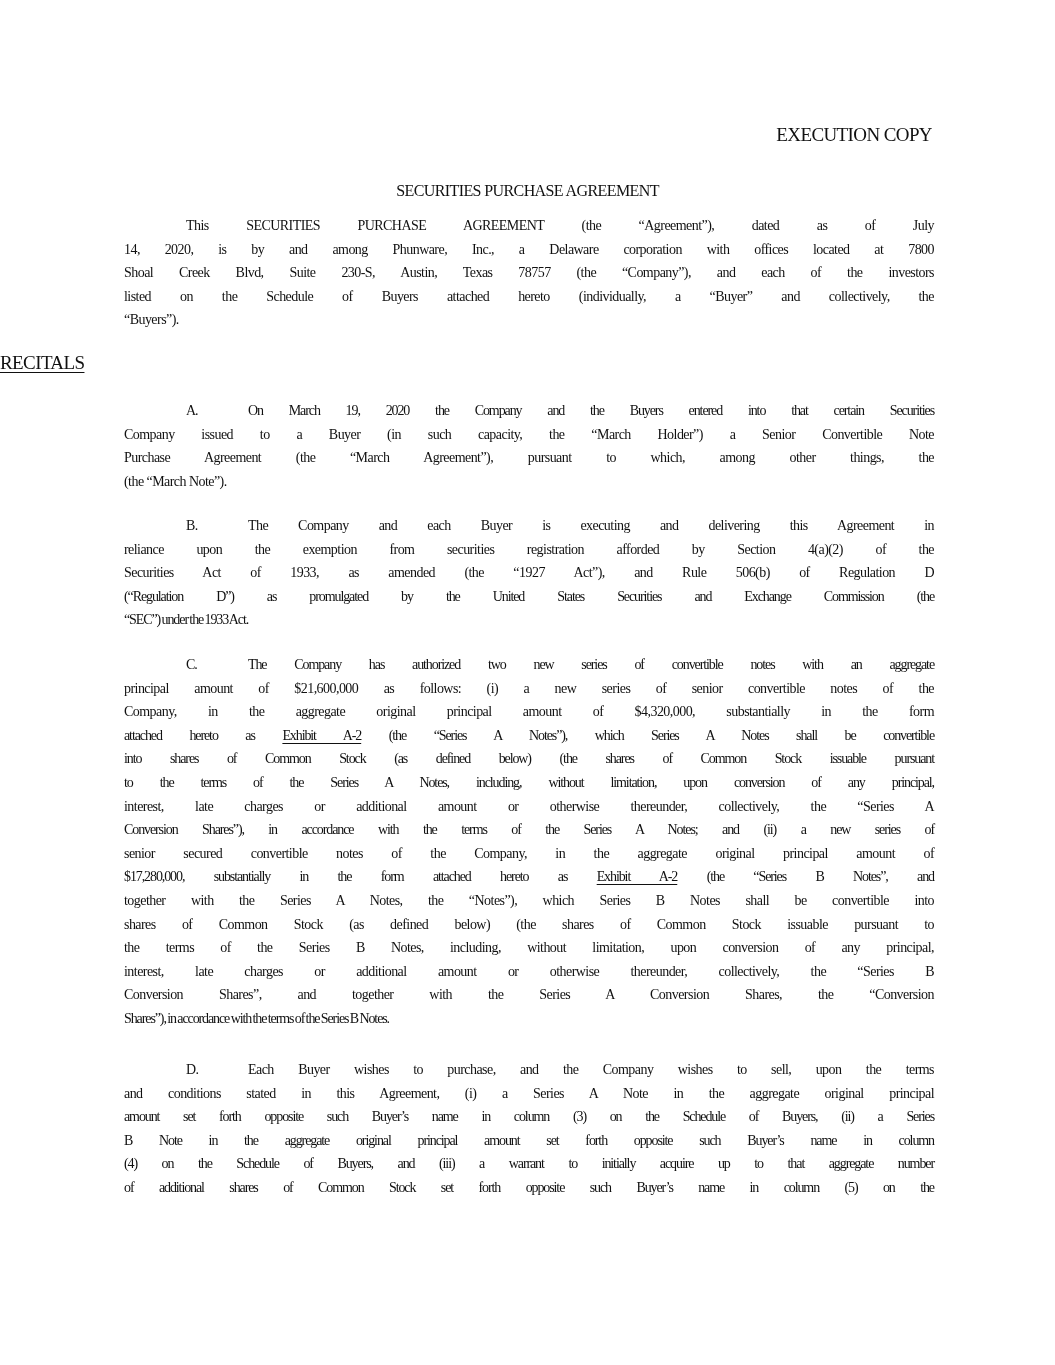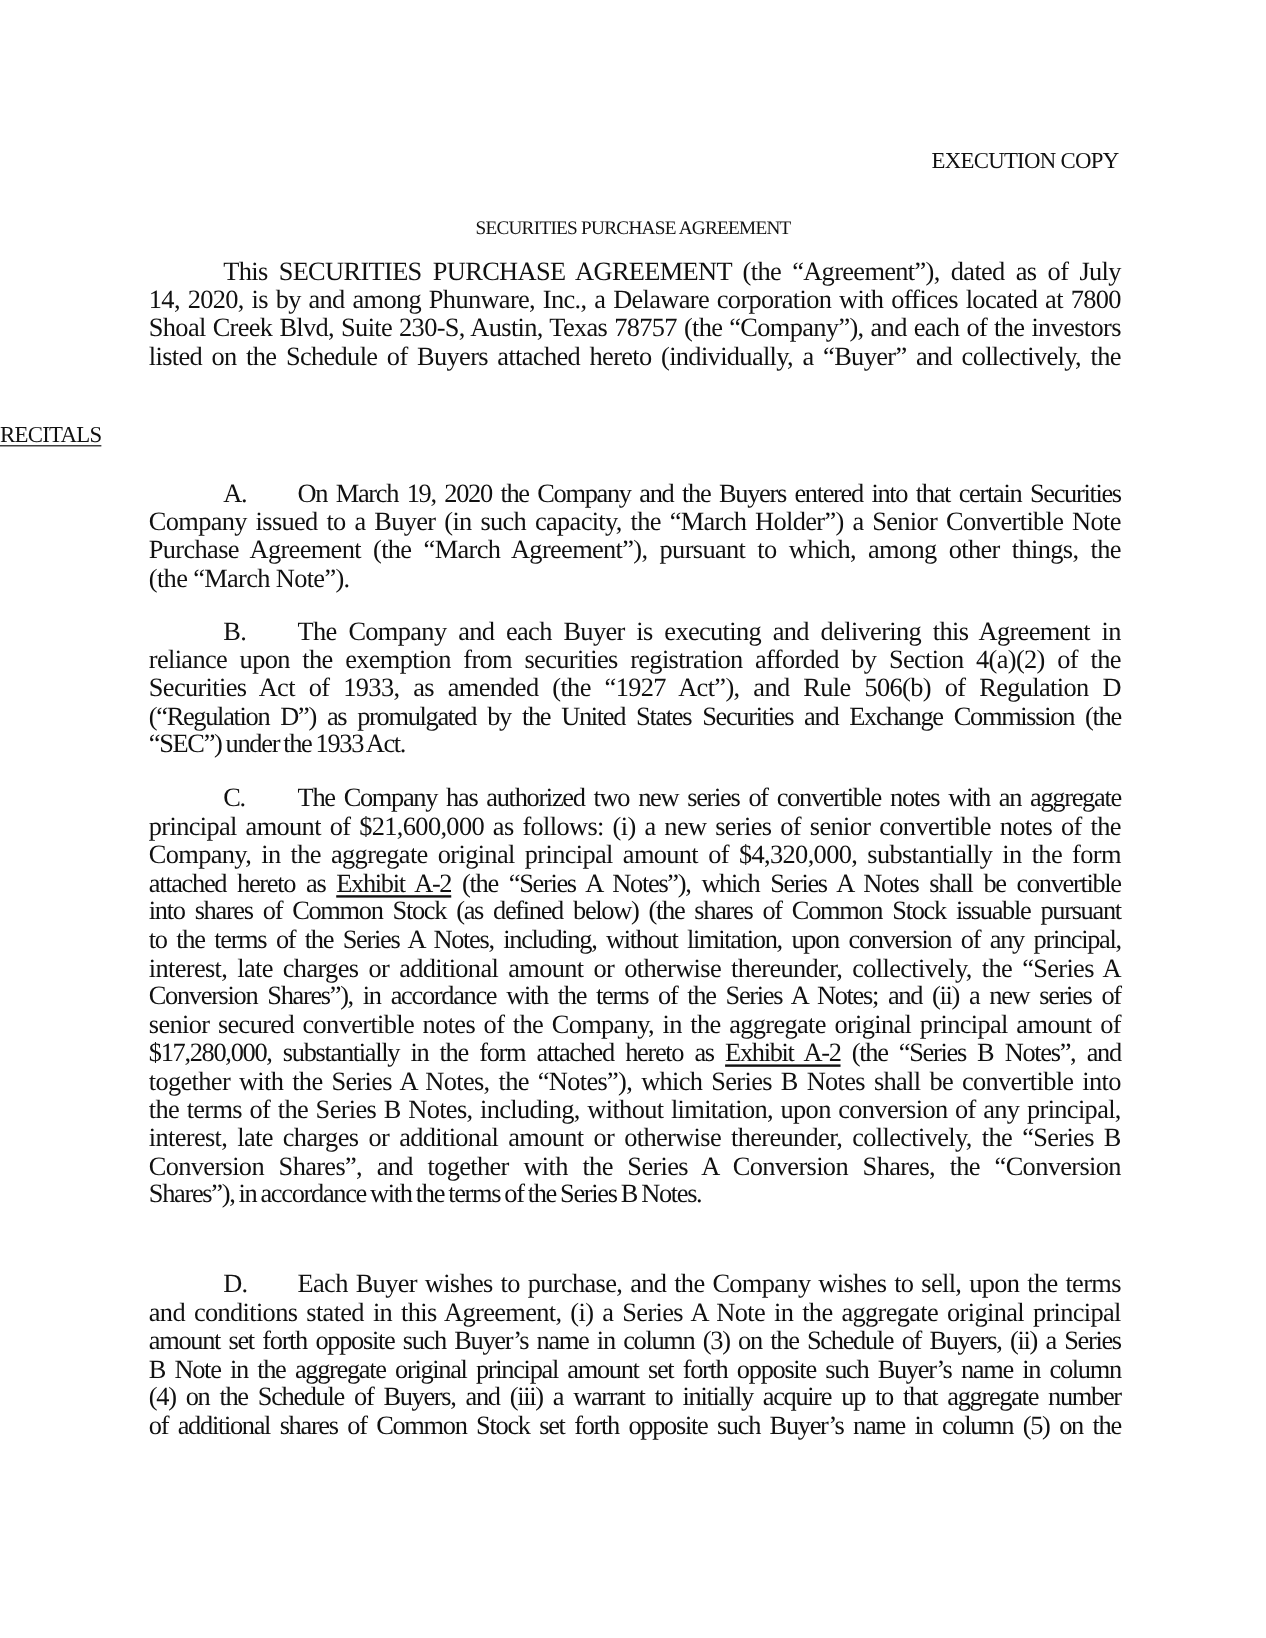--- a/index.html
+++ b/index.html
@@ -18,21 +18,21 @@
       font-size: 16px; letter-spacing: -0.6px; margin-top: 12px;
     }
     .recitals {
       position: absolute; left: 0; width: 1055px; top: 352px; 
       font-size: 19px; letter-spacing: -0.6px; text-decoration: underline;
       text-underline-offset: 3px;
     }
     .para { position: absolute; left: 124px; width: 810px; }
     .line {
       display: block; height: 23.6px; line-height: 23.6px;
-      font-size: 22px; letter-spacing: -0.55px; white-space: nowrap;
+      font-size: 14px; letter-spacing: -0.55px; white-space: nowrap;
       text-align: justify; text-align-last: justify;
     }
     .line.last { text-align-last: left; }
     .line.tight { letter-spacing: -1.1px; word-spacing: -1px; }
     .indent { display: inline-block; width: 62px; }
     .label { display: inline-block; width: 62px; }
     .u { text-decoration: underline; text-underline-offset: 3px; }
   </style>
 </head>
 <body>
@@ -40,20 +40,21 @@
 <div class="page">
 
   <div class="exec-copy">EXECUTION COPY</div>
   <div class="title">SECURITIES PURCHASE AGREEMENT</div>
 
   <div class="para" style="top:214px;">
     <span class="line"><span class="indent"></span><span>This SECURITIES PURCHASE AGREEMENT (the “Agreement”), dated as of July</span></span>
     <span class="line">14, 2020, is by and among Phunware, Inc., a Delaware corporation with offices located at 7800</span>
     <span class="line">Shoal Creek Blvd, Suite 230-S, Austin, Texas 78757 (the “Company”), and each of the investors</span>
     <span class="line">listed on the Schedule of Buyers attached hereto (individually, a “Buyer” and collectively, the</span>
+    <span class="line last">“Buyers”).</span>
   </div>
 
   <div class="recitals">RECITALS</div>
 
   <div class="para" style="top:399px;">
     <span class="line tight"><span class="indent"></span><span class="label">A.</span><span>On March 19, 2020 the Company and the Buyers entered into that certain Securities</span></span>
     <span class="line">Company issued to a Buyer (in such capacity, the “March Holder”) a Senior Convertible Note</span>
     <span class="line">Purchase Agreement (the “March Agreement”), pursuant to which, among other things, the</span>
     <span class="line last">(the “March Note”).</span>
   </div>
@@ -71,20 +72,21 @@
     <span class="line">principal amount of $21,600,000 as follows: (i) a new series of senior convertible notes of the</span>
     <span class="line">Company, in the aggregate original principal amount of $4,320,000, substantially in the form</span>
     <span class="line tight"><span>attached hereto as </span><span class="u">Exhibit A-2</span><span> (the “Series A Notes”), which Series A Notes shall be convertible</span></span>
     <span class="line tight">into shares of Common Stock (as defined below) (the shares of Common Stock issuable pursuant</span>
     <span class="line tight">to the terms of the Series A Notes, including, without limitation, upon conversion of any principal,</span>
     <span class="line">interest, late charges or additional amount or otherwise thereunder, collectively, the “Series A</span>
     <span class="line tight">Conversion Shares”), in accordance with the terms of the Series A Notes; and (ii) a new series of</span>
     <span class="line">senior secured convertible notes of the Company, in the aggregate original principal amount of</span>
     <span class="line tight"><span>$17,280,000, substantially in the form attached hereto as </span><span class="u">Exhibit A-2</span><span> (the “Series B Notes”, and</span></span>
     <span class="line">together with the Series A Notes, the “Notes”), which Series B Notes shall be convertible into</span>
+    <span class="line">shares of Common Stock (as defined below) (the shares of Common Stock issuable pursuant to</span>
     <span class="line">the terms of the Series B Notes, including, without limitation, upon conversion of any principal,</span>
     <span class="line">interest, late charges or additional amount or otherwise thereunder, collectively, the “Series B</span>
     <span class="line">Conversion Shares”, and together with the Series A Conversion Shares, the “Conversion</span>
     <span class="line last tight">Shares”), in accordance with the terms of the Series B Notes.</span>
   </div>
 
   <div class="para" style="top:1058px;">
     <span class="line"><span class="indent"></span><span class="label">D.</span><span>Each Buyer wishes to purchase, and the Company wishes to sell, upon the terms</span></span>
     <span class="line">and conditions stated in this Agreement, (i) a Series A Note in the aggregate original principal</span>
     <span class="line tight">amount set forth opposite such Buyer’s name in column (3) on the Schedule of Buyers, (ii) a Series</span>

